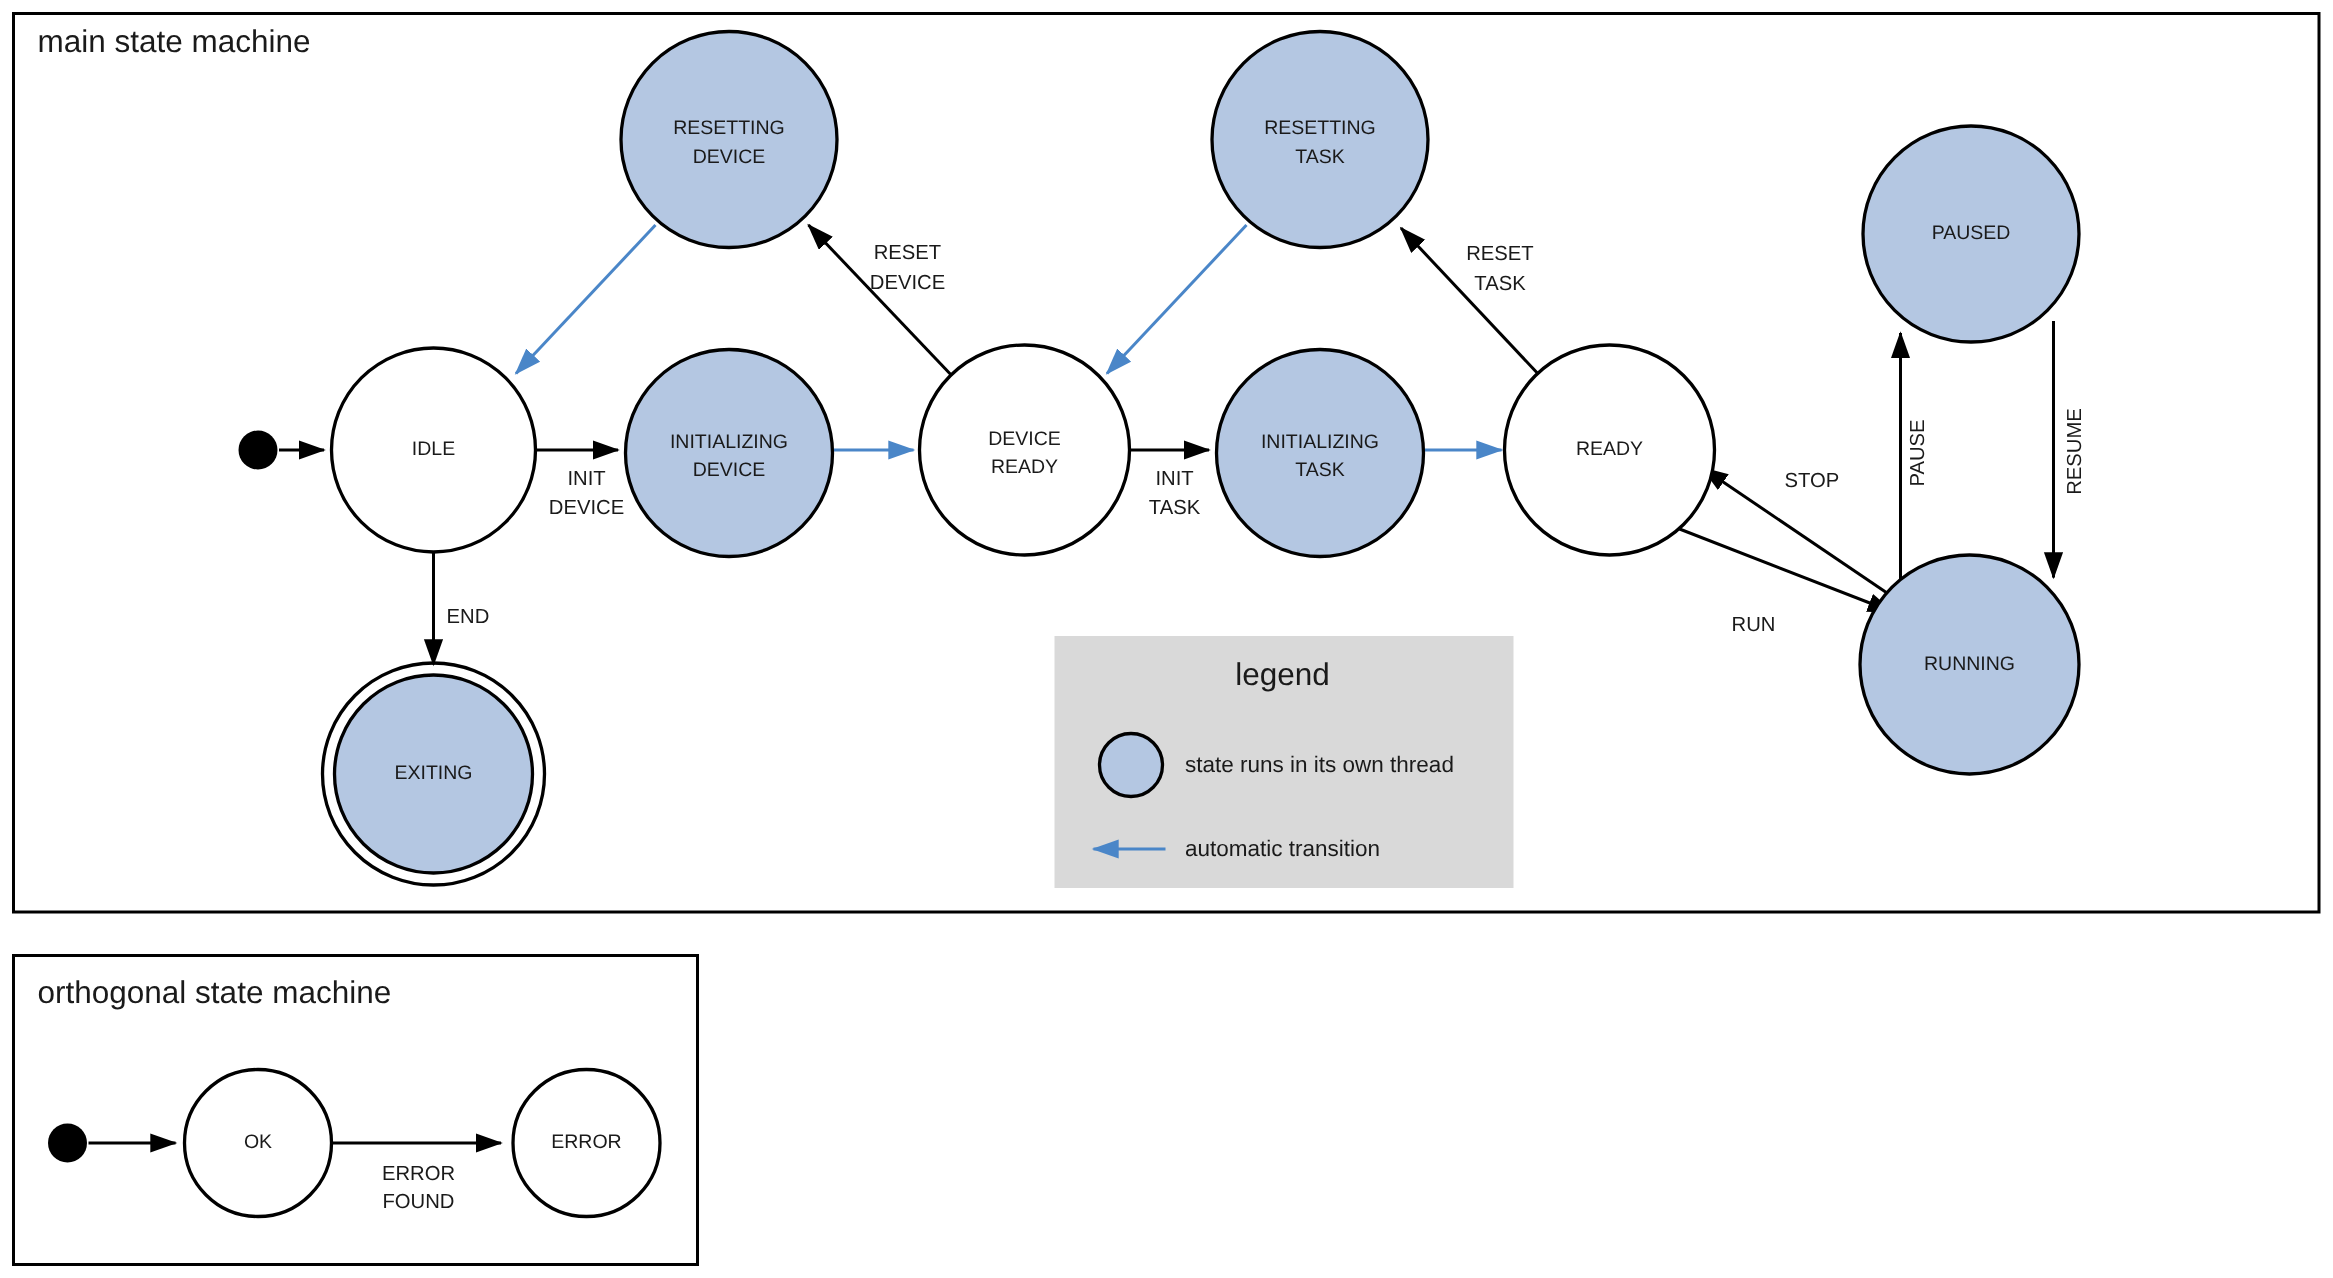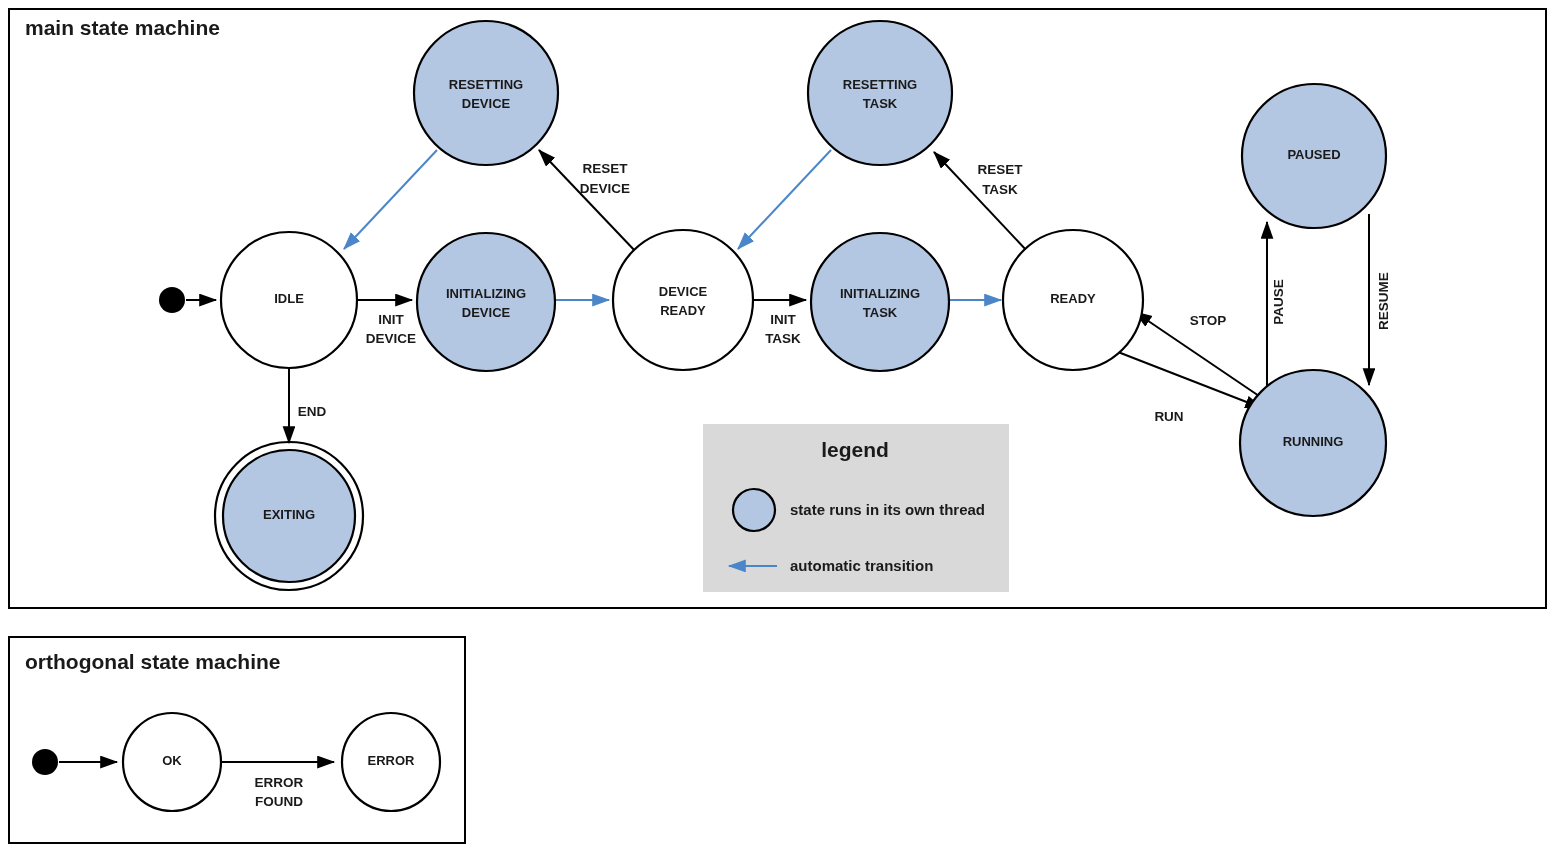--- a/index.html
+++ b/index.html
@@ -10,21 +10,20 @@
   body {
     width: 1555px;
     height: 852px;
     font-family: "Liberation Sans", sans-serif;
     overflow: hidden;
   }
   #canvas {
     position: relative;
     width: 1555px;
     height: 852px;
-    font-weight: bold;
   }
   svg.diagram {
     display: block;
     width: 1555px;
     height: 852px;
   }
   .frame-rect {
     fill: #ffffff;
     stroke: #000000;
     stroke-width: 2;

